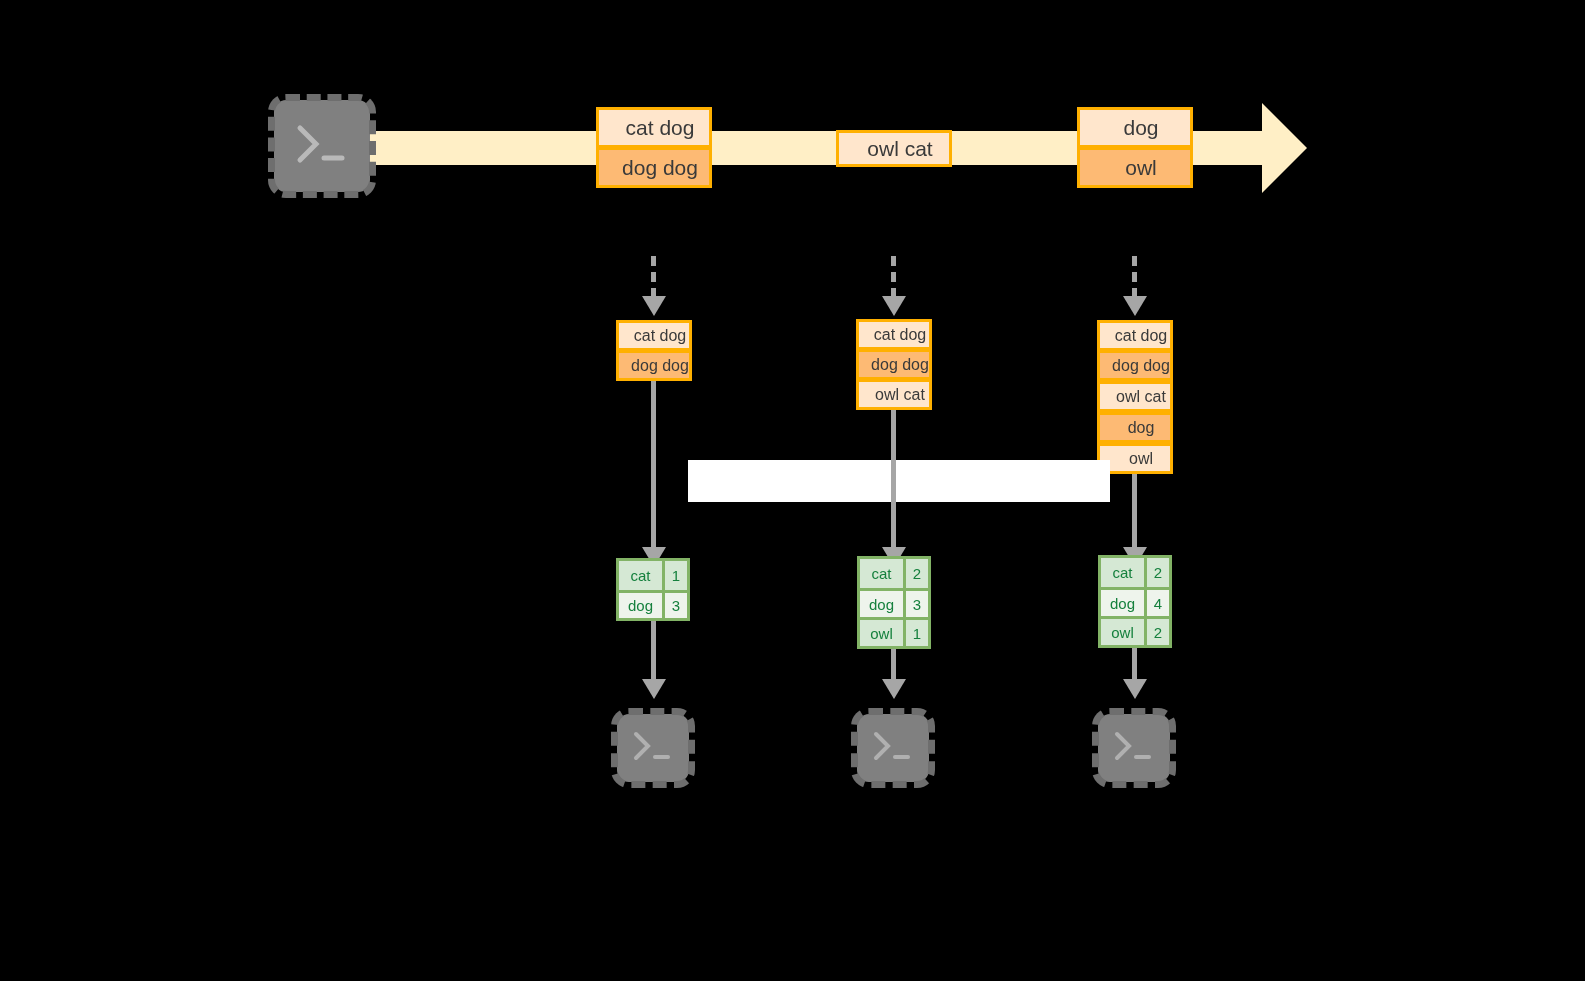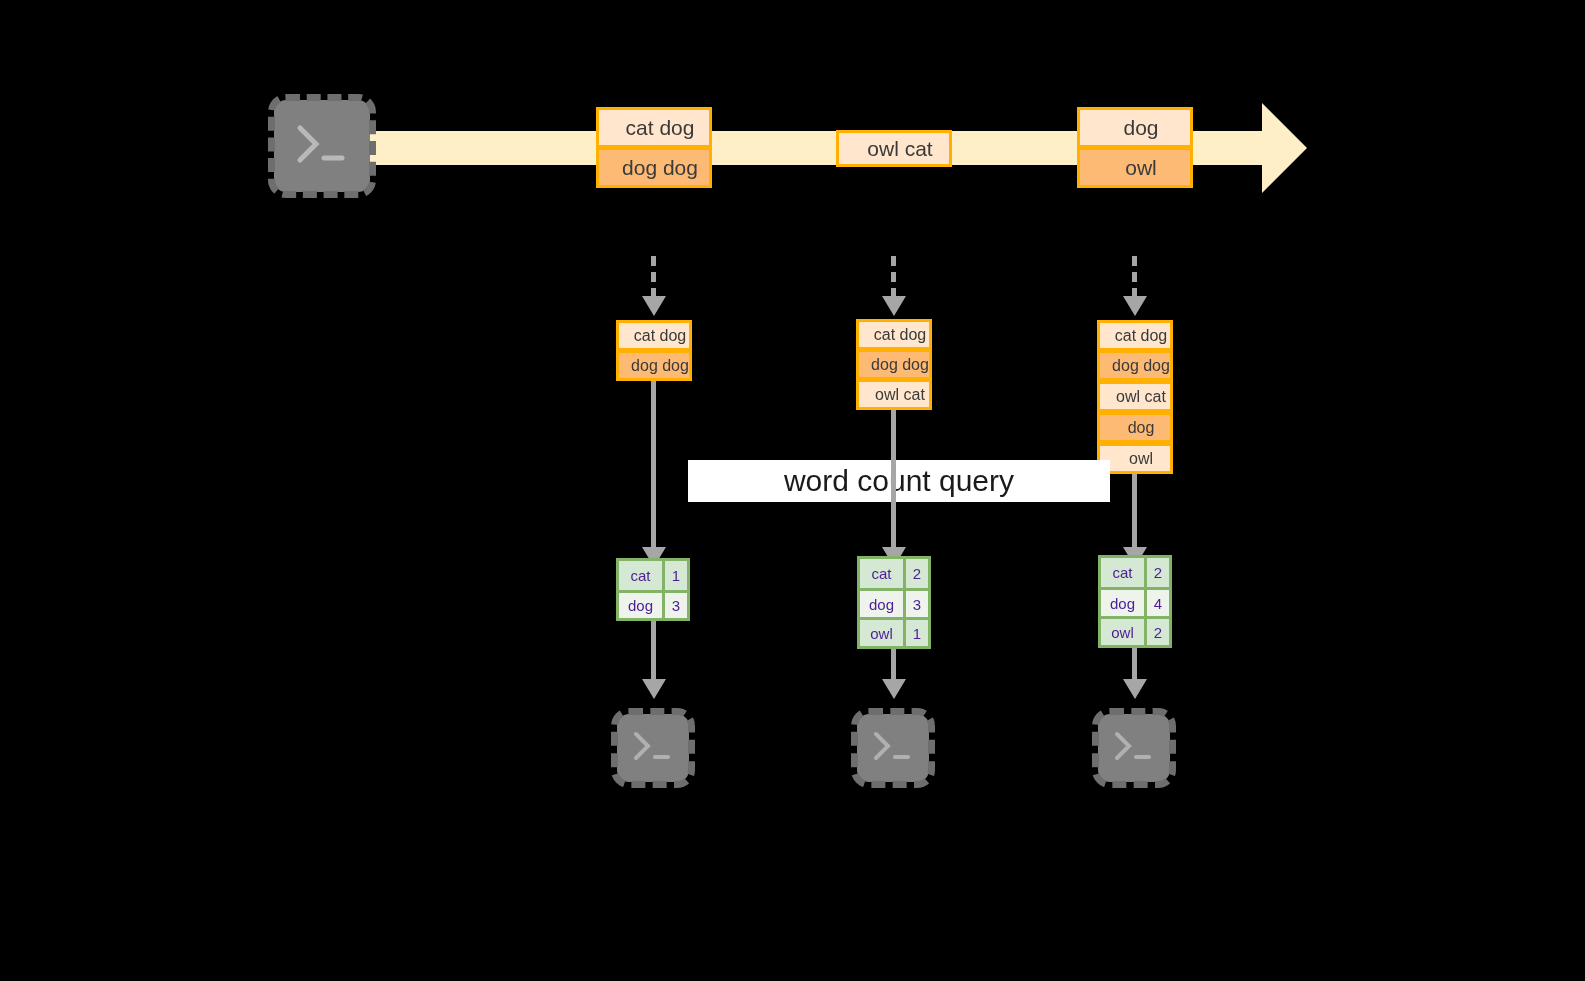--- a/index.html
+++ b/index.html
@@ -55,21 +55,21 @@
   
   .gtable {
     position:absolute;
     border:3px solid #82B366;
     display:flex;
     flex-direction:column;
   }
   .grow { display:flex; flex:1 1 0; }
   .gcell {
     display:flex; align-items:center; justify-content:center;
-    color:#4c1d95; white-space:nowrap; line-height:1;
+    color:#15803d; white-space:nowrap; line-height:1;
     background:#D5E8D4;
   }
   .gcell.alt { background:#EEF4EC; }
   .gcell.key { border-right:3px solid #82B366; }
   .grow + .grow .gcell { border-top:3px solid #82B366; }
 
   
   .vline { position:absolute; background:#A6A6A6; width:5px; }
   .vdash { position:absolute; width:5px;
     background-image: linear-gradient(#A6A6A6 60%, transparent 60%);
@@ -134,21 +134,20 @@
   <div class="obox light" style="left:856px; top:349px; width:76px; height:31px; font-size:16px;">dog dog</div>
   <div class="obox" style="left:856px; top:379px; width:76px; height:31px; font-size:16px;">owl cat</div>
 
   <div class="obox" style="left:1097px; top:320px; width:76px; height:31px; font-size:16px;">cat dog</div>
   <div class="obox light" style="left:1097px; top:350px; width:76px; height:31px; font-size:16px;">dog dog</div>
   <div class="obox" style="left:1097px; top:381px; width:76px; height:31px; font-size:16px;">owl cat</div>
   <div class="obox light" style="left:1097px; top:412px; width:76px; height:31px; font-size:16px;">dog</div>
   <div class="obox" style="left:1097px; top:443px; width:76px; height:31px; font-size:16px;">owl</div>
 
   <div class="qband" style="left:688px; top:460px; width:422px; height:42px;"></div>
-  <div class="qlabel" style="left:688px; top:460px; width:422px; height:42px; font-size:30px;">word count query</div>
 
   <div class="vline" style="left:651px; top:381px; height:168px;"></div>
   <div class="vhead" style="left:642px; top:547px;"></div>
 
   <div class="vline" style="left:891px; top:410px; height:139px;"></div>
   <div class="vhead" style="left:882px; top:547px;"></div>
 
   <div class="vline" style="left:1132px; top:474px; height:75px;"></div>
   <div class="vhead" style="left:1123px; top:547px;"></div>
 

